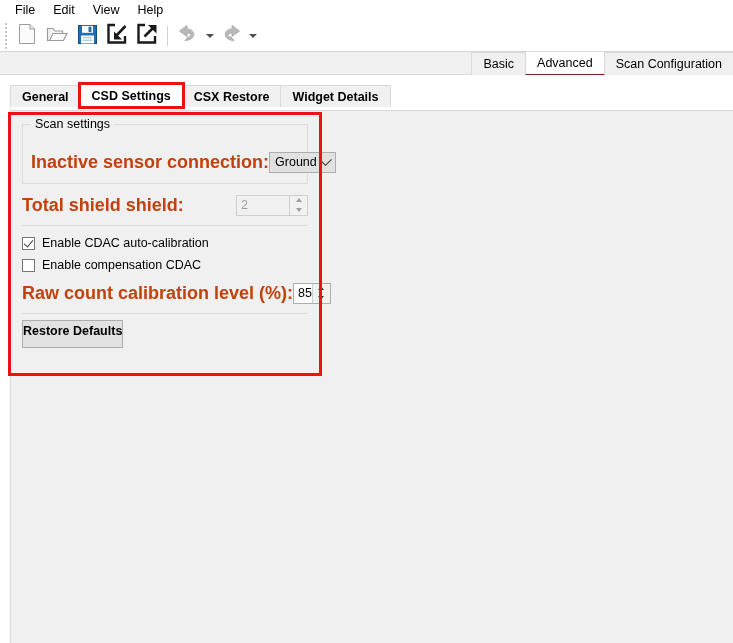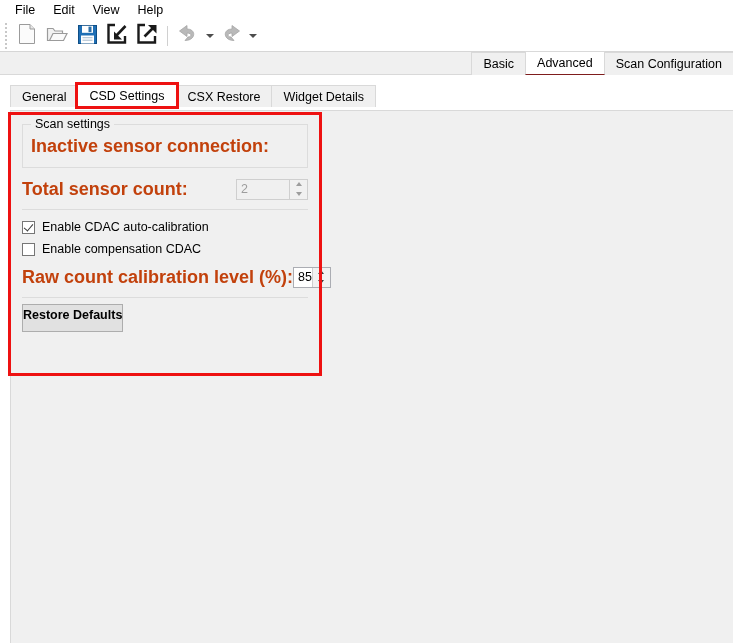--- a/index.html
+++ b/index.html
@@ -128,20 +128,21 @@
     line-height: 23px;
     z-index: 3;
     border-bottom: 1px solid #7f1d1d;
   }
 
   
   .inner-tab-wrap {
     background: #ffffff;
     padding: 8px 16px 0 10px;
     position: relative;
+    font-weight: bold;
   }
   .inner-tabs {
     display: flex;
     align-items: flex-end;
     height: 23px;
     position: relative;
   }
   .itab {
     height: 22px;
     line-height: 22px;
@@ -203,21 +204,21 @@
     height: 256px;
     box-sizing: border-box;
     padding: 6px 10px 0 10px;
     font-size: 12.5px;
     z-index: 5;
   }
 
   .groupbox {
     border: 1px solid #dcdcdc;
     margin: 2px 0 8px 0;
-    padding: 4px 8px 8px 8px;
+    padding: 20px 8px 8px 8px;
     position: relative;
     box-sizing: border-box;
   }
   .groupbox > .gb-title {
     position: absolute;
     top: -8px;
     left: 8px;
     background: #f0f0f0;
     padding: 0 4px;
     font-size: 12.5px;
@@ -472,26 +473,32 @@
 
 <div class="content-panel"></div>
 
 <div class="form-area">
 
   <div class="groupbox">
     <div class="gb-title">Scan settings</div>
     <div class="row">
       <span class="lbl">Inactive sensor connection:</span>
       <span class="spacer"></span>
+      <div class="combo" style="width:98px;">
+        <span class="cval">Ground</span>
+        <span class="cchev">
+            <i class="chev"></i>
+          </span>
+      </div>
     </div>
   </div>
 
 
   <div class="row">
-    <span class="lbl">Total sensor count:</span>
+    <span class="lbl">Total shield shield:</span>
     <span class="spacer"></span>
     <div class="spin disabled" style="width:72px;">
       <span class="sval">2</span>
       <span class="sbtns">
         <span class="sb">
             <i class="up"></i>
           </span>
         <span class="sb">
             <i class="dn"></i>
           </span>

